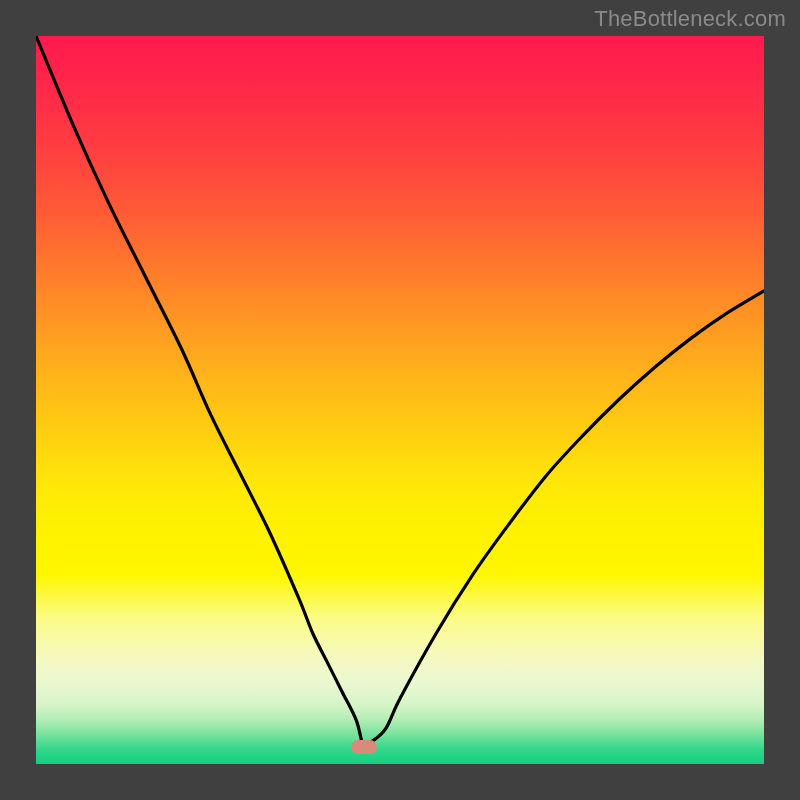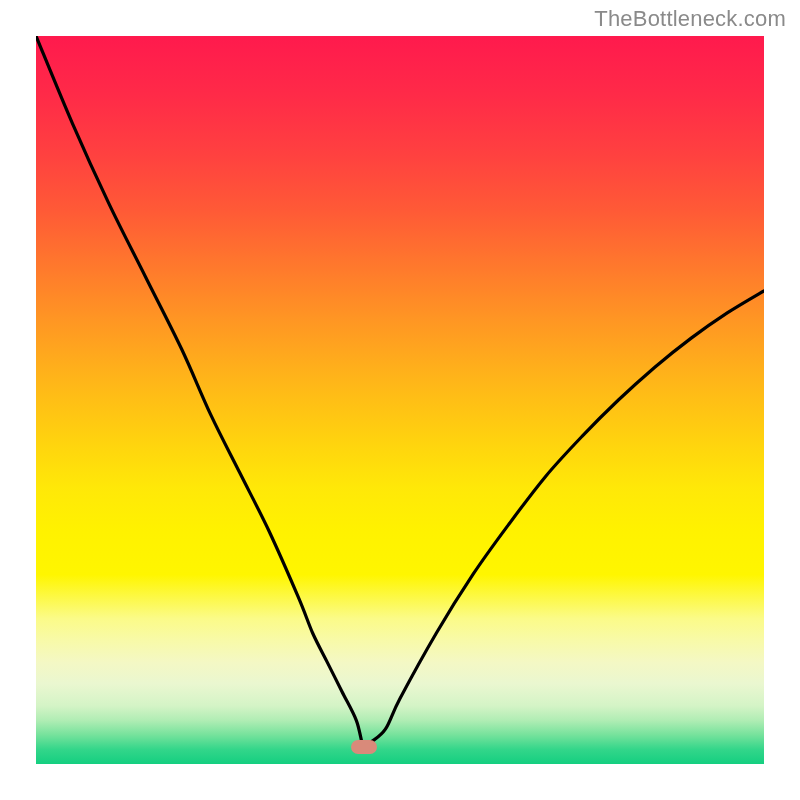--- a/index.html
+++ b/index.html
@@ -8,21 +8,21 @@
     width: 800px;
     height: 800px;
     background: #000;
     font-family: Arial, Helvetica, sans-serif;
     overflow: hidden;
   }
   .frame {
     position: relative;
     width: 800px;
     height: 800px;
-    background: #ffffff;
+    background: #404040;
   }
   .plot {
     position: absolute;
     left: 36px;
     top: 36px;
     width: 728px;
     height: 728px;
     background: linear-gradient(
       to bottom,
       #ff1a4d 0%,

